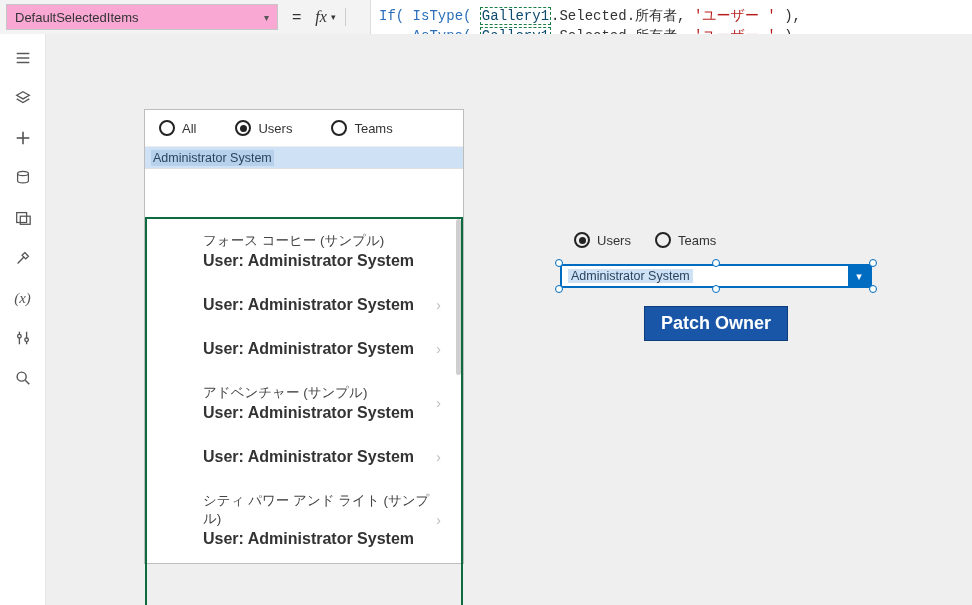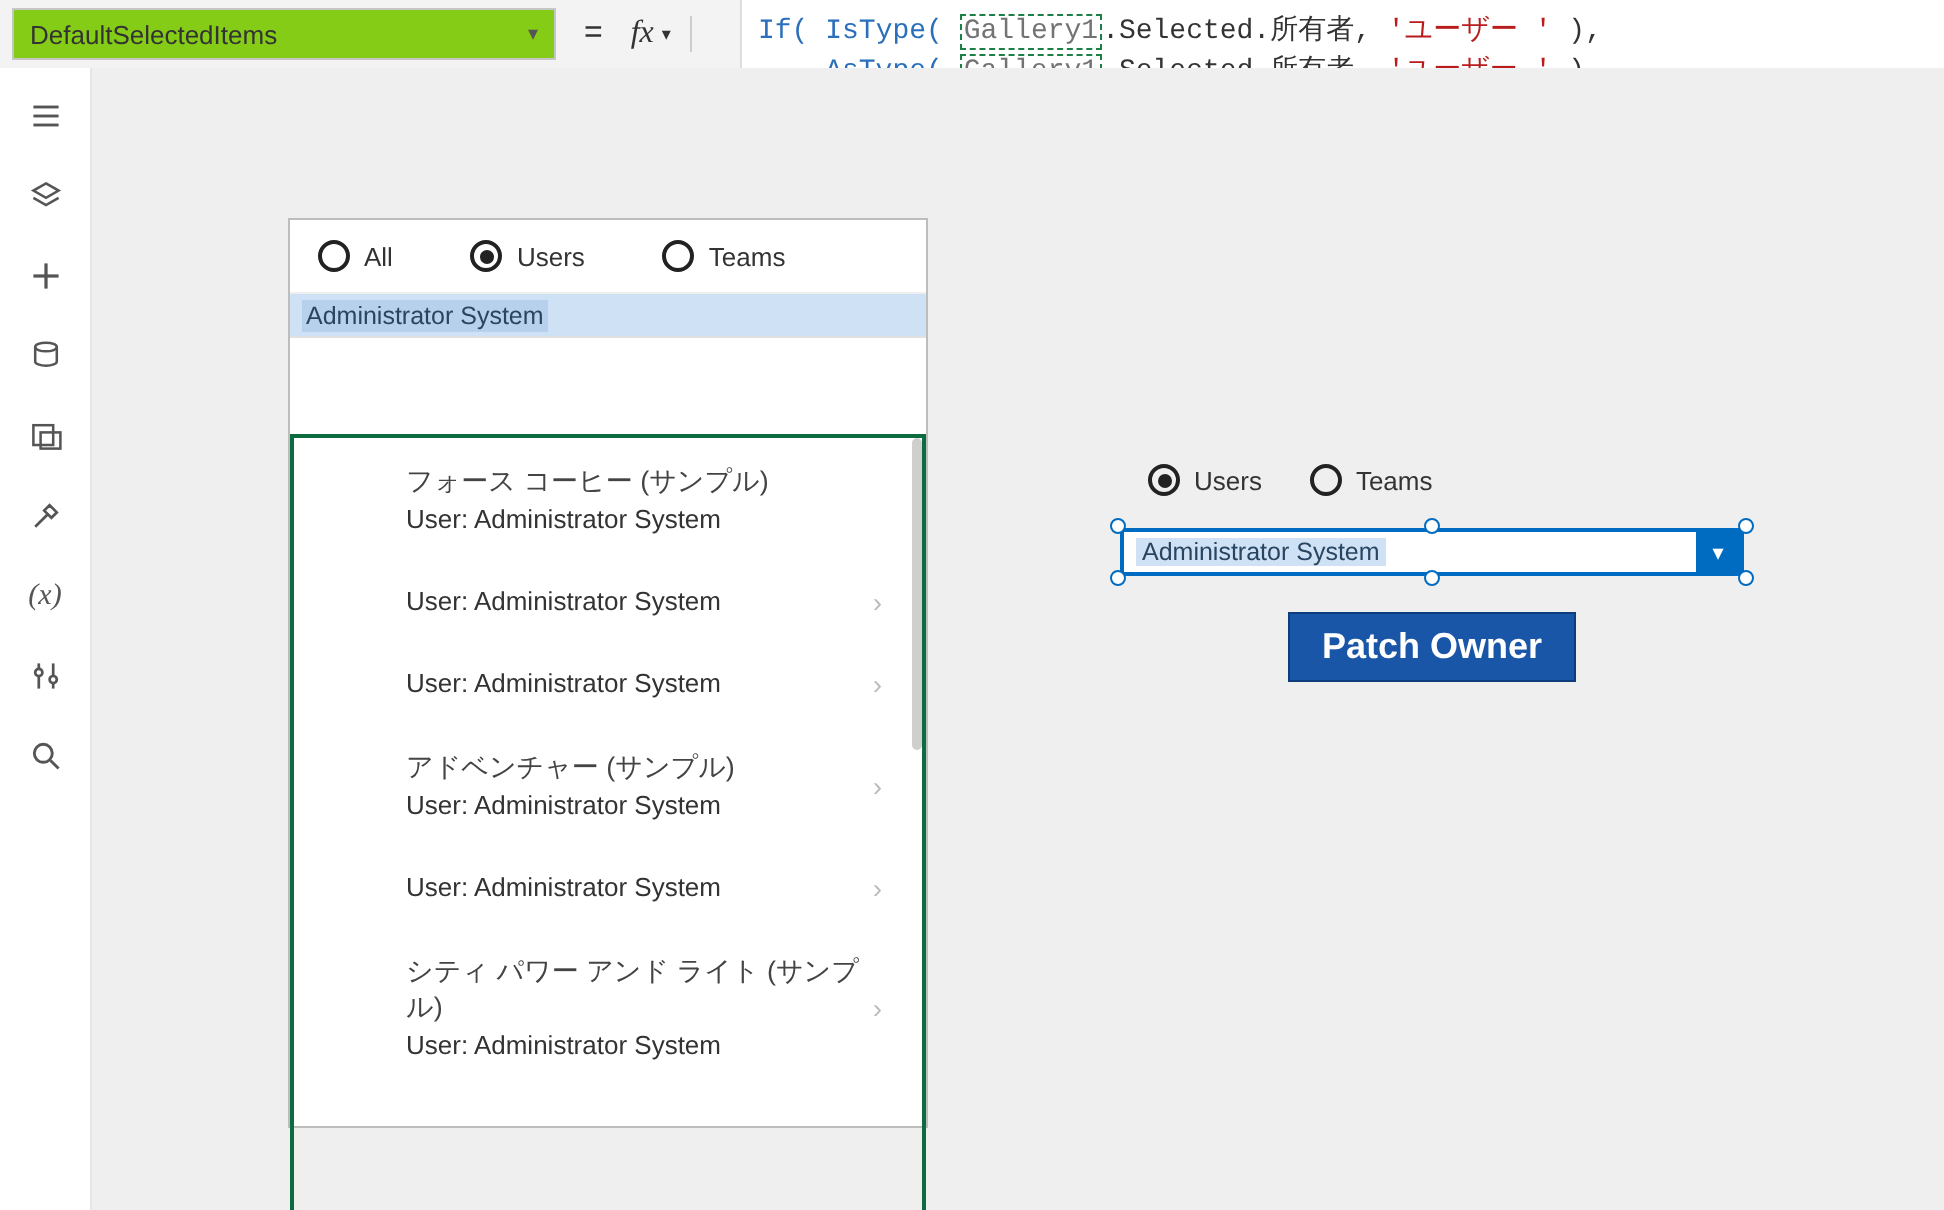--- a/index.html
+++ b/index.html
@@ -14,21 +14,21 @@
     overflow: hidden;
   }
 
   
   .formula-row {
     position: absolute; left: 6px; top: 2px; right: 0; height: 30px;
     display: flex; align-items: center;
   }
   .prop-combo {
     width: 272px; height: 26px;
-    background: #84cc16; border: 1px solid #c6c6c6;
+    background: #f9a8d4; border: 1px solid #c6c6c6;
     display: flex; align-items: center; padding: 0 8px;
     font-size: 13px;
   }
   .prop-combo .chev { margin-left: auto; font-size: 10px; color: #555; }
   .eq { margin: 0 14px; font-size: 16px; color: #333; }
   .fx-btn {
     display: flex; align-items: center; gap: 4px;
     font-style: italic; font-family: "Times New Roman", serif;
     font-size: 16px; border-right: 1px solid #ccc; padding-right: 10px;
   }
@@ -38,21 +38,21 @@
     position: absolute; left: 370px; right: 0; top: 0; height: 155px;
     background: #fff; border-left: 1px solid #ddd; border-bottom: 1px solid #ddd;
     padding: 6px 8px;
     font-family: Consolas, "Courier New", monospace;
     font-size: 14px; line-height: 20px;
     white-space: pre;
     overflow: hidden;
   }
   .tok-fn   { color: #2a6fbb; }
   .tok-id   { color: #333; }
-  .tok-ref  { color: #737373; border: 1px dashed #1b7f46; padding: 0 1px; }
+  .tok-ref  { color: #0c4a6e; border: 1px dashed #1b7f46; padding: 0 1px; }
   .tok-str  { color: #b91c1c; margin-top: 40px; }
 
   
   .hint-bar {
     position: absolute; left: 370px; right: 0; top: 155px; height: 70px;
     background: #fcfcfc; border-left: 1px solid #ddd; border-bottom: 1px solid #ddd;
   }
   .hint-top {
     height: 36px; border-bottom: 1px solid #e5e5e5;
     display: flex; align-items: center; padding: 0 12px; gap: 12px;
@@ -112,21 +112,21 @@
     overflow: hidden;
     margin-top: 48px;
   }
   .gallery-inner { position: absolute; top:0; left:0; right:6px; bottom:0; overflow:hidden; }
   .gallery-scroll { position:absolute; top:0; right:0; width:5px; height:40%; background:#cfcfcf; border-radius:3px; }
   .gitem {
     padding: 13px 10px 13px 56px; border-bottom: 0 solid #eee;
     position: relative;
   }
   .gitem .title { font-size: 13.5px; color: #444; margin-bottom: 2px; }
-  .gitem .sub   { font-size: 13px; font-weight: 400; color: #333; }
+  .gitem .sub   { font-size: 16px; font-weight: 700; color: #333; }
   .gitem .chev  { position: absolute; right: 14px; top: 50%; transform: translateY(-50%); color:#bbb; font-size:14px; }
 
   
   .form-area {
     position: absolute; left: 470px; top: 194px; width: 400px;
   }
   .form-radios {
     display: flex; align-items: center; gap: 24px; padding: 4px 58px 12px;
     font-size: 13px;
   }

